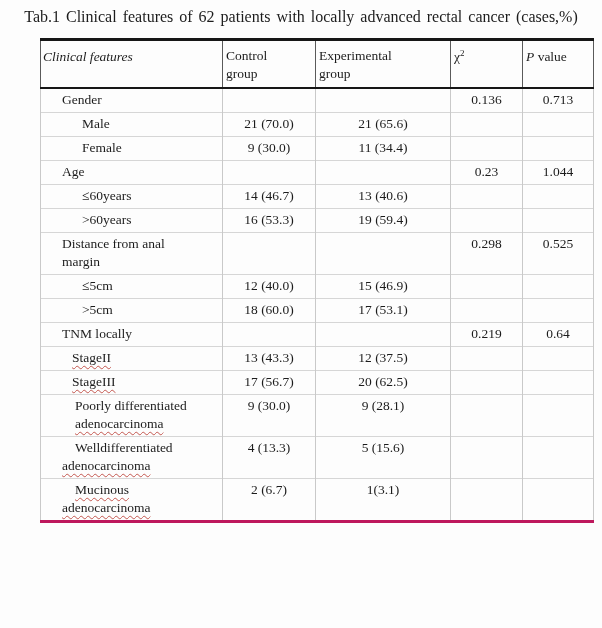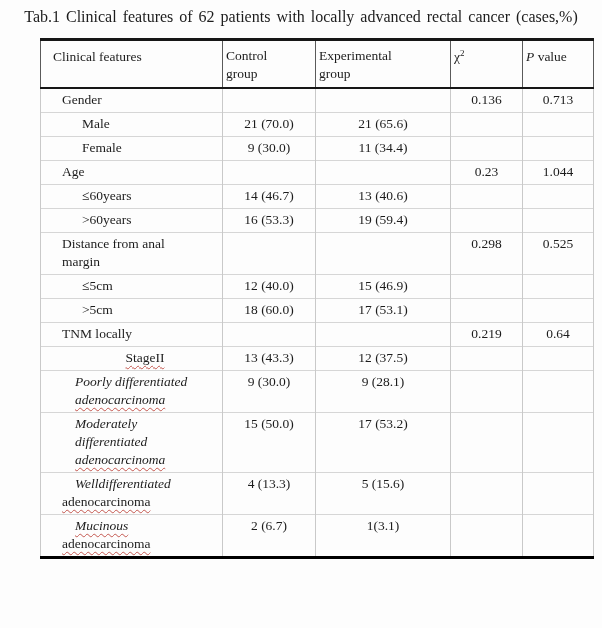--- a/index.html
+++ b/index.html
@@ -33,39 +33,39 @@
     font-weight: normal;
     vertical-align: top;
     text-align: left;
     border-top: 3px solid #161616;
     border-bottom: 2px solid #161616;
     border-left: 1px solid #5a5a5a;
     border-right: 1px solid #5a5a5a;
     padding: 6px 3px 4px 3px;
     line-height: 19px;
   }
-  thead th.feat-h { text-align: left; padding-left: 12px; }
+  thead th.feat-h { text-align: left; padding-left: 2px; font-style: italic; }
   thead th sup { font-size: 9px; line-height: 0; }
 
   tbody td {
     vertical-align: top;
     text-align: center;
     border-left: 1px solid #c9c9c9;
     border-right: 1px solid #c9c9c9;
     border-top: 1px solid #d6d6d6;
     padding: 2px 2px 3px 2px;
     line-height: 18px;
   }
   tbody td.feat { text-align: left; padding-left: 21px; padding-right: 4px; }
-  tbody tr:last-child td { border-bottom: 3px solid #000000; }
+  tbody tr:last-child td { border-bottom: 3px solid #be185d; }
 
   .fline { line-height: 18px; }
   .lvl0 { padding-left: 0; }
-  .lvl1 { padding-left: 10px; text-align: center; }
-  .lvl2 { padding-left: 13px; font-style: italic; }
+  .lvl1 { padding-left: 10px; }
+  .lvl2 { padding-left: 13px; }
   .lvl3 { padding-left: 20px; }
   .just { display: flex; padding-right: 3px; }
 
   .sq {
     text-decoration-line: underline;
     text-decoration-style: wavy;
     text-decoration-color: #c4574f;
     text-decoration-thickness: 1px;
     text-underline-offset: 3px;
   }
@@ -196,36 +196,34 @@
           <td class="feat">
             <div class="fline lvl1"><span class="sq">StageII</span></div>
           </td>
           <td>13 (43.3)</td>
           <td>12 (37.5)</td>
           <td></td>
           <td></td>
         </tr>
         <tr>
           <td class="feat">
+            <div class="fline lvl1"><span class="sq">StageIII</span></div>
+          </td>
+          <td>17 (56.7)</td>
+          <td>20 (62.5)</td>
+          <td></td>
+          <td></td>
+        </tr>
+        <tr>
+          <td class="feat">
             <div class="fline lvl2"><span>Poorly differentiated</span></div>
             <div class="fline lvl2"><span class="sq">adenocarcinoma</span></div>
           </td>
           <td>9 (30.0)</td>
           <td>9 (28.1)</td>
-          <td></td>
-          <td></td>
-        </tr>
-        <tr>
-          <td class="feat">
-            <div class="fline lvl2"><span>Moderately</span></div>
-            <div class="fline lvl2"><span>differentiated</span></div>
-            <div class="fline lvl2"><span class="sq">adenocarcinoma</span></div>
-          </td>
-          <td>15 (50.0)</td>
-          <td>17 (53.2)</td>
           <td></td>
           <td></td>
         </tr>
         <tr>
           <td class="feat">
             <div class="fline lvl2 just">
               <span>Well</span>
               <span>differentiated</span>
             </div>
             <div class="fline lvl0"><span class="sq">adenocarcinoma</span></div>

